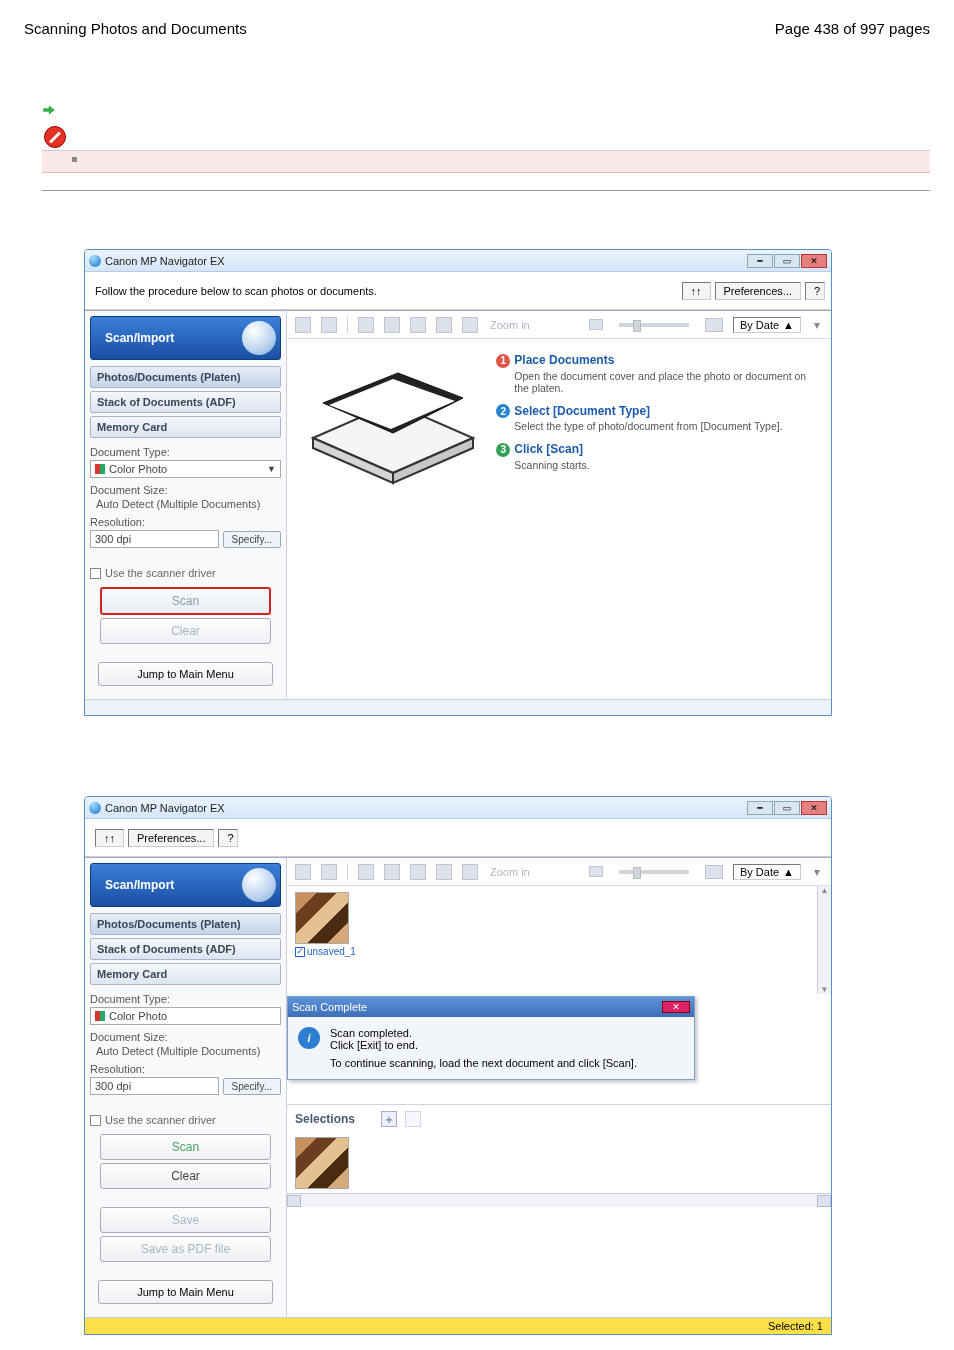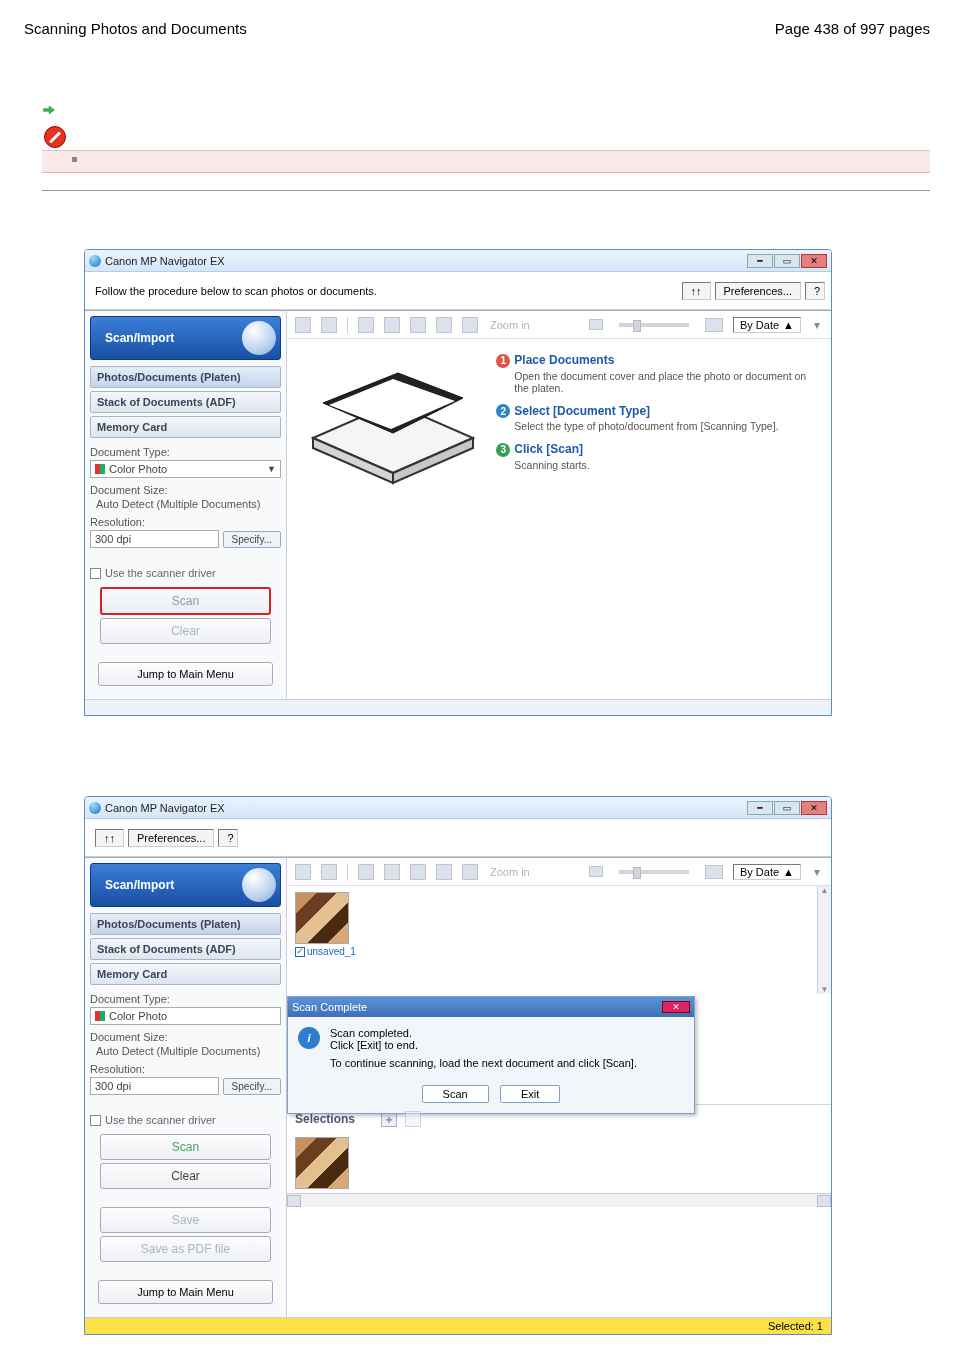--- a/index.html
+++ b/index.html
@@ -201,21 +201,21 @@
             <svg width="180" height="130" viewBox="0 0 180 130">
               <polygon points="10,75 90,40 170,75 90,110" fill="#f5f5f5" stroke="#333" stroke-width="2"></polygon>
               <polygon points="10,75 90,110 90,120 10,85" fill="#d5d5d5" stroke="#333" stroke-width="2"></polygon>
               <polygon points="170,75 90,110 90,120 170,85" fill="#c8c8c8" stroke="#333" stroke-width="2"></polygon>
               <polygon points="20,40 95,10 160,35 90,70" fill="#222" stroke="#111" stroke-width="1"></polygon>
               <polygon points="26,42 90,16 152,38 88,66" fill="#fff"></polygon>
             </svg>
           </div>
           <div>
             <div class="step"><span class="num n1">1</span><b>Place Documents</b><div class="stepdesc">Open the document cover and place the photo or document on the platen.</div></div>
-            <div class="step"><span class="num n2">2</span><b>Select [Document Type]</b><div class="stepdesc">Select the type of photo/document from [Scanning Type].</div></div>
+            <div class="step"><span class="num n2">2</span><b>Select [Document Type]</b><div class="stepdesc">Select the type of photo/document from [Document Type].</div></div>
             <div class="step"><span class="num n3">3</span><b>Click [Scan]</b><div class="stepdesc">Scanning starts.</div></div>
           </div>
         </div>
       </div>
     </div>
     <div class="statusbar"></div>
   </div>
 
   <div style="height:50px"></div>
 
@@ -316,24 +316,20 @@
               </div>
             <div class="dlgbody">
               <div class="dlginfo">i</div>
               <div>
                 <div>Scan completed.</div>
                 <div>Click [Exit] to end.</div>
                 <div style="height:6px"></div>
                 <div>To continue scanning, load the next document and click [Scan].</div>
               </div>
             </div>
-            <div class="dlgbtns">
-              <span class="dlgbtn">Scan</span>
-              <span class="dlgbtn">Exit</span>
-            </div>
           </div>
         </div>
         <div style="height:110px"></div>
         <div class="selrow">
           <span>Selections</span>
           <span style="flex:0 0 10px"></span>
           <span class="selicn">＋</span>
           <span class="selicn" style="opacity:0.5"></span>
         </div>
         <div class="selthumbs">

